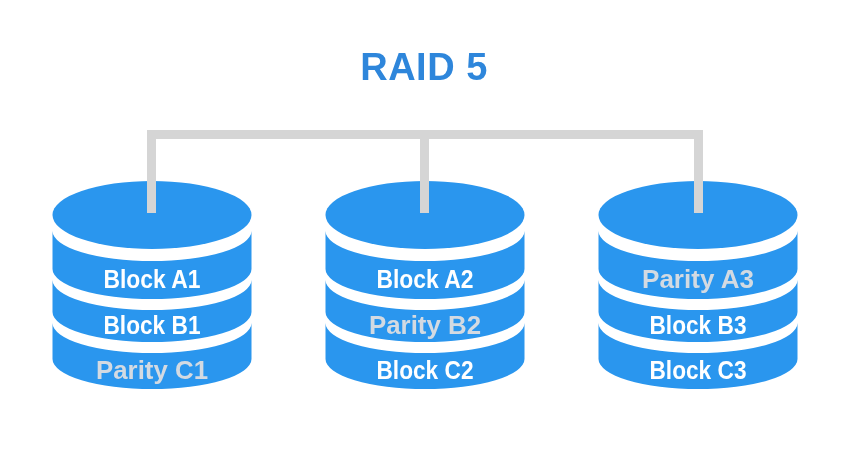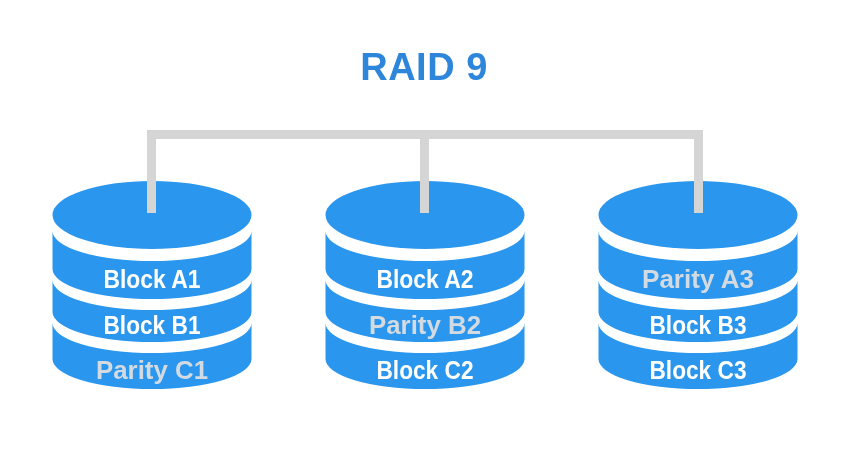--- a/index.html
+++ b/index.html
@@ -61,21 +61,21 @@
     text-anchor: middle;
   }
   .block-label  { fill: var(--block-label, #FFFFFF); }
   .parity-label { fill: var(--parity-label, #D3DAE2); }
 </style>
 </head>
 <body>
 
 <div class="canvas">
 
-  <h1 class="title">RAID 9</h1>
+  <h1 class="title">RAID 5</h1>
 
   <svg class="disk disk-1" viewBox="0 0 200 216">
     <ellipse class="shape" cx="100" cy="39" rx="99.5" ry="34"></ellipse>
     <path class="shape" d="M 0.5 55 A 99.5 30 0 0 0 199.5 55 L 199.5 93 A 99.5 30 0 0 1 0.5 93 Z"></path>
     <path class="shape" d="M 0.5 104 A 99.5 30 0 0 0 199.5 104 L 199.5 136 A 99.5 30 0 0 1 0.5 136 Z"></path>
     <path class="shape" d="M 0.5 147 A 99.5 30 0 0 0 199.5 147 L 199.5 183 A 99.5 30 0 0 1 0.5 183 Z"></path>
     <text class="row-label block-label" x="100" y="112" textLength="97" lengthAdjust="spacingAndGlyphs">Block A1</text>
     <text class="row-label block-label" x="100" y="158" textLength="97" lengthAdjust="spacingAndGlyphs">Block B1</text>
     <text class="row-label parity-label" x="100" y="203" textLength="112" lengthAdjust="spacingAndGlyphs">Parity C1</text>
   </svg>

